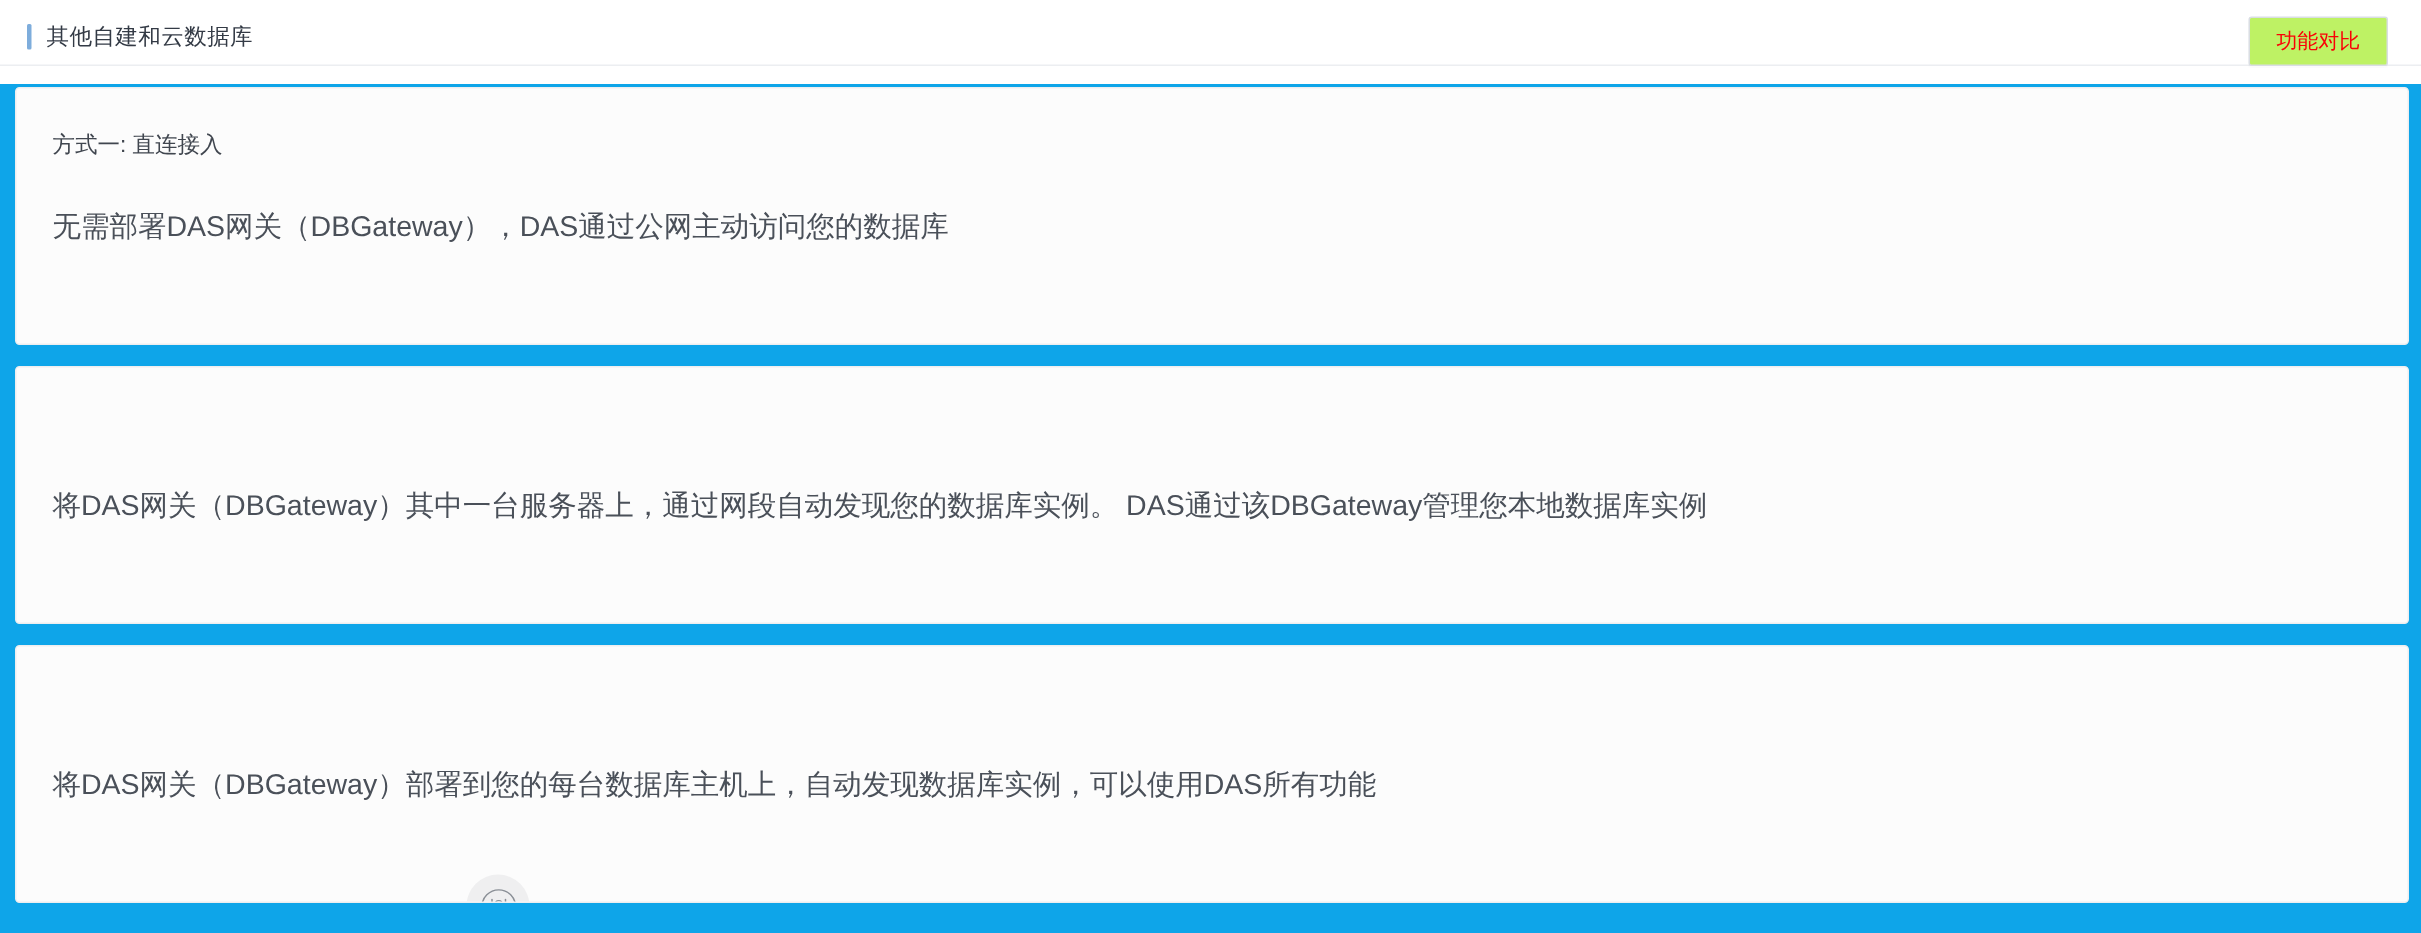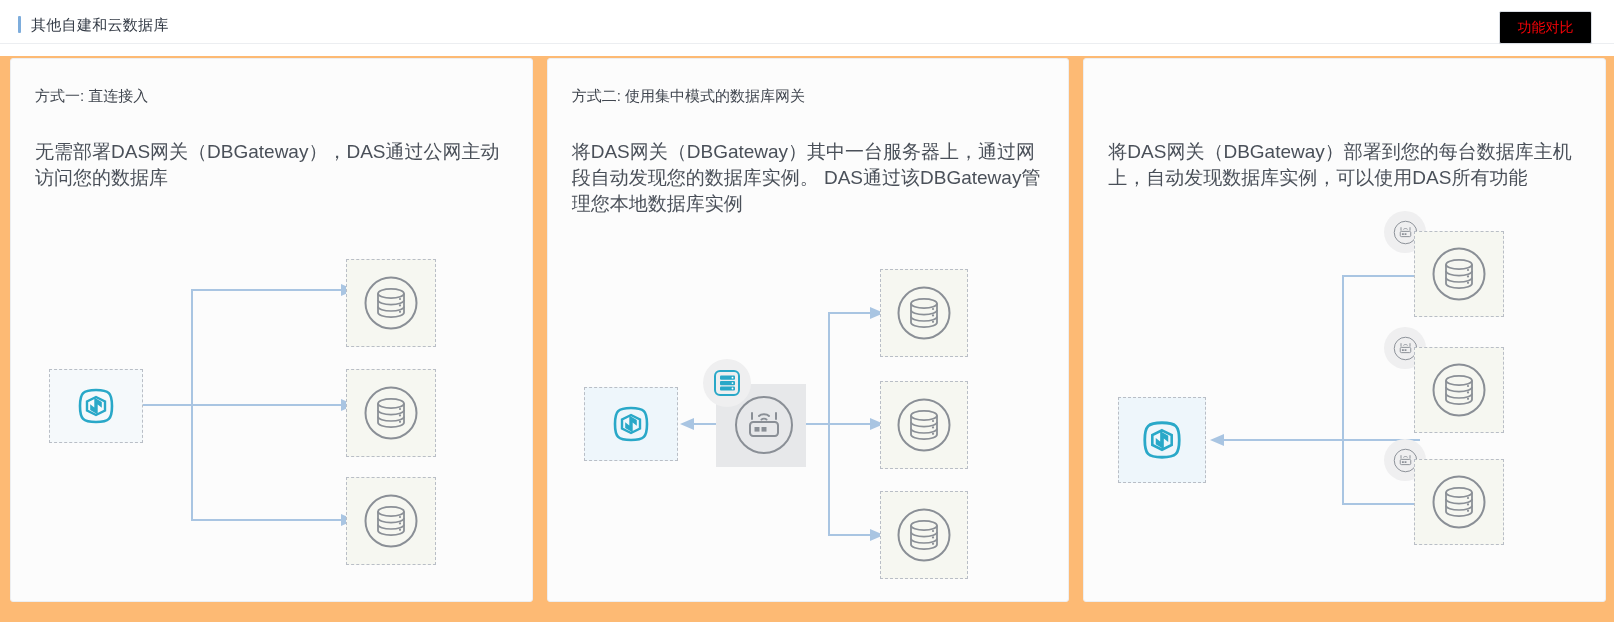--- a/index.html
+++ b/index.html
@@ -24,21 +24,21 @@
   }
   .title-bar {
     width: 3px; height: 17px; background: #7eaddc; border-radius: 1px;
   }
   .header-title {
     font-size: 15px; color: #333a45; letter-spacing: .3px; line-height: 17px;
   }
   .compare-btn {
     position: absolute; right: 22px; top: 11px;
     height: 33px; min-width: 93px; padding: 0 13px;
-    background: #000000;
+    background: #bef264;
     border: 1px solid #d9dde3;
     border-radius: 2px;
     color: #fa0207;
     font-size: 14px;
     display: flex; align-items: center; justify-content: center;
     cursor: pointer;
     box-shadow: 0 1px 1px rgba(0,0,0,.02);
   }
 
   
@@ -52,23 +52,24 @@
   }
   .left-rail {
     position: absolute; left: 23px; top: 56px;
     width: 1px; height: 566px; background: #f2f3f5;
   }
 
   
   .cards {
     position: absolute; left: 0; top: 56px;
     width: 1614px; height: 566px;
-    background: #fdba74;
+    background: #0ea5e9;
     display: flex; gap: 14px;
     padding: 2px 8px 20px 10px;
+    flex-direction: column;
   }
   .card {
     position: relative;
     flex: 1 1 0;
     background: #fcfcfc;
     border: 1px solid #edeef0;
     border-radius: 3px;
     overflow: hidden;
   }
   .card-title {
@@ -202,21 +203,20 @@
             <circle cx="40" cy="33.4" r="1.1" fill="#8a8f96"></circle>
             <circle cx="40" cy="39.8" r="1.1" fill="#8a8f96"></circle>
           </svg>
         </span>
       </div>
 
     </div>
   </div>
 
   <div class="card">
-    <div class="card-title">方式二: 使用集中模式的数据库网关</div>
     <div class="card-desc">将DAS网关（DBGateway）其中一台服务器上，通过网段自动发现您的数据库实例。 DAS通过该DBGateway管理您本地数据库实例</div>
 
     <div class="diagram">
 
       <div class="dashbox das" style="left:36px; top:188px; width:94px; height:74px;">
         <span>
           <svg width="52" height="52" viewBox="0 0 52 52">
             <path d="M10 26 C10 13 13 10 26 10 C39 10 42 13 42 26 C42 39 39 42 26 42 C13 42 10 39 10 26 Z" fill="none" stroke="#29a8c8" stroke-width="2.6"></path>
             <path d="M26 17 L35 21.5 L35 30.5 L26 35 L17 30.5 L17 21.5 Z" fill="none" stroke="#29a8c8" stroke-width="2.4"></path>
             <path d="M24.3 17.6 L24.3 27.4 L20.2 24.2 L20.2 30 L27.7 34.6 L27.7 24.6 L31.8 27.8 L31.8 22 Z" fill="#29a8c8"></path>

